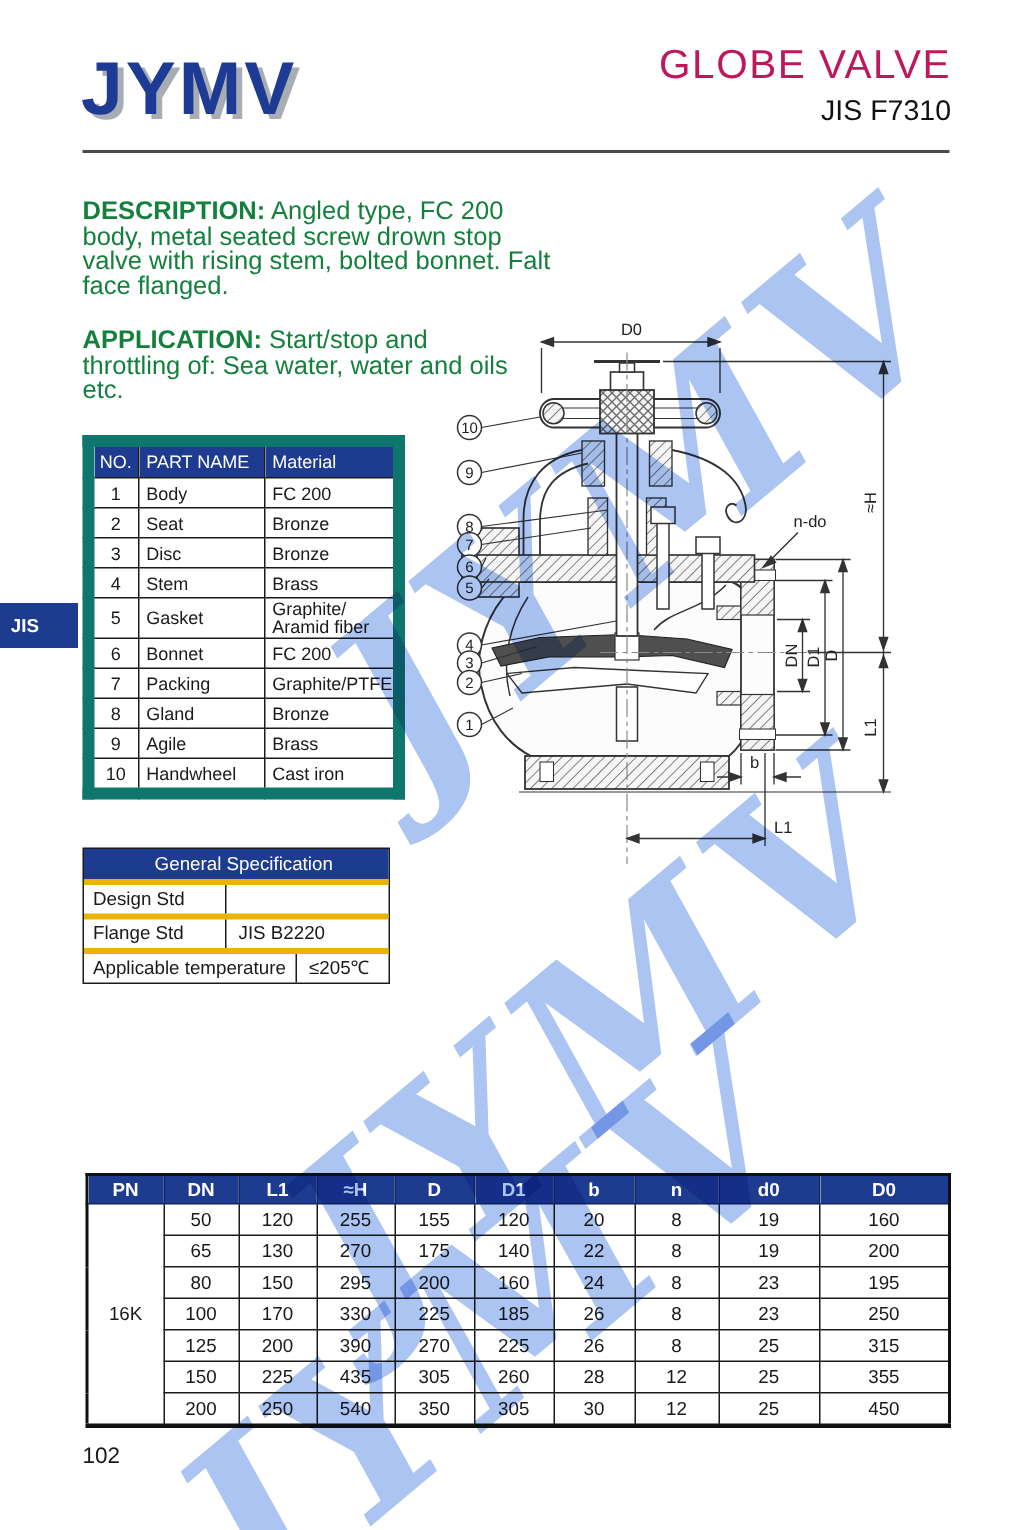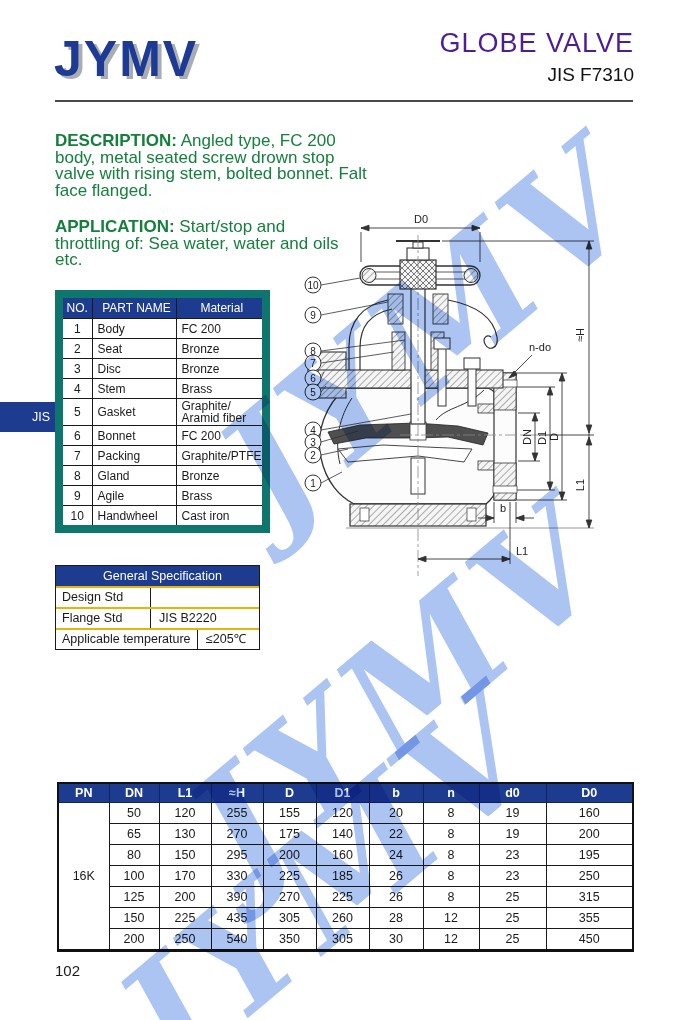--- a/index.html
+++ b/index.html
@@ -2,47 +2,47 @@
 <html><head>
 <meta charset="utf-8">
 <style>
   html,body{margin:0;padding:0;}
   body{width:675px;height:1020px;position:relative;background:#fff;
        font-family:"Liberation Sans",sans-serif;color:#1a1a1a;overflow:hidden;}
   .abs{position:absolute;}
   
   .logo{left:54px;top:34px;font-size:50px;font-weight:bold;color:#1d3a94;
         letter-spacing:2px;text-shadow:4px 3px 0 #a8adb4;line-height:1;}
-  .title{right:41px;top:28px;font-size:27px;color:#4c1d95;text-align:right;letter-spacing:1px;}
+  .title{right:41px;top:28px;font-size:27px;color:#be185d;text-align:right;letter-spacing:1px;}
   .subtitle{right:41px;top:64px;font-size:19px;color:#111;text-align:right;}
   .rule{left:55px;top:100px;width:578px;height:2px;background:#4a4a4a;}
   
   .para{left:55px;font-size:17px;line-height:16.5px;color:#15803d;}
   .desc{top:133px;width:312px;}
   .app{top:219px;width:292px;}
   .para b{font-weight:bold;}
   
-  .jis-tab{left:0;top:402px;width:62px;height:30px;background:#1e3c8f;color:#fff;
+  .jis-tab{left:0;top:402px;width:52px;height:30px;background:#1e3c8f;color:#fff;
            font-size:12.5px;display:flex;align-items:center;justify-content:flex-end;
-           padding-right:12px;box-sizing:border-box;}
+           padding-right:26px;box-sizing:border-box;font-weight:bold;}
   
   table{border-collapse:collapse;table-layout:fixed;}
   .navy{background:#1e3c8f;color:#fff;font-weight:normal;padding-left:10px;}
   
   .parts{left:55px;top:290px;width:207px;font-size:12px;border:8px solid #0f766e;}
   .parts th,.parts td{border:1px solid #1a1a1a;padding:0 0 0 5px;height:19px;
                       text-align:left;overflow:hidden;}
-  .parts th{height:20px;text-align:center;}
+  .parts th{height:20px;}
   .parts .cno{text-align:center;padding:0;}
   .parts .tall td{height:26px;line-height:12px;}
   
   .spec{left:55px;top:565px;width:205px;font-size:12.5px;border:1.5px solid #1a1a1a;
         box-sizing:border-box;background:#fff;}
   .spec-title{height:20px;line-height:20px;text-align:center;}
-  .spec-row{display:flex;border-top:2px solid #eab308;height:19px;line-height:19px;}
+  .spec-row{display:flex;border-top:4px solid #eab308;height:19px;line-height:19px;}
   .spec-row .lab{box-sizing:border-box;border-right:1px solid #1a1a1a;padding-left:6px;flex:none;}
   .spec-row .val{flex:1;padding-left:8px;}
   .w1{width:95px;} .w2{width:142px;} .w3{width:93px;}
   
   .dims{left:57px;top:782px;width:575px;font-size:12.5px;border:2px solid #111;
         border-bottom:3px solid #111;}
   .dims th,.dims td{border:1px solid #1a1a1a;text-align:center;padding:0;overflow:hidden;}
   .dims th{height:18px;}
   .dims td{height:20px;background:#fff;}
   .dims th.navy{border-color:#12255c;font-weight:bold;}

